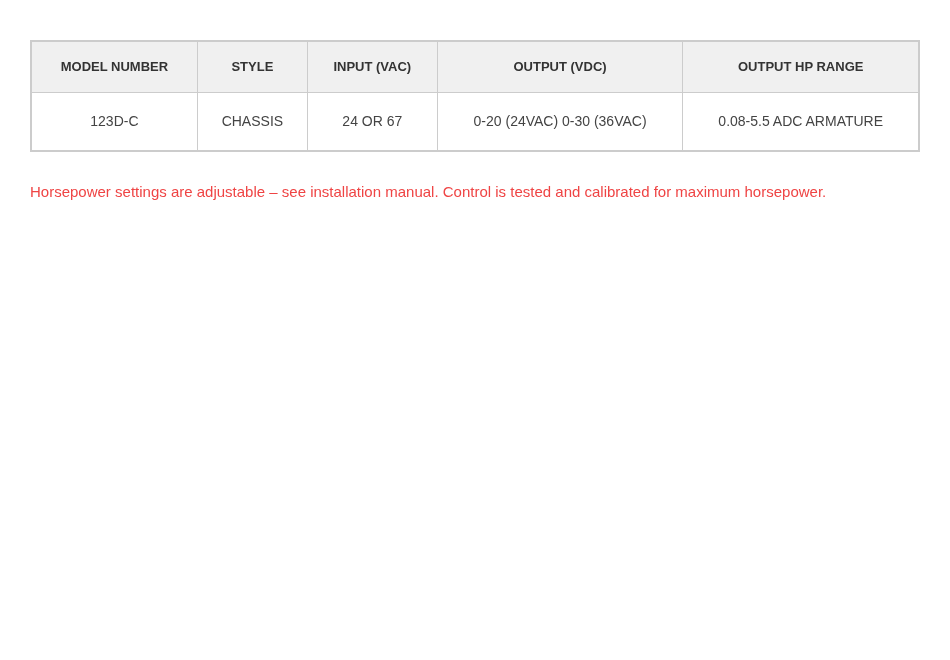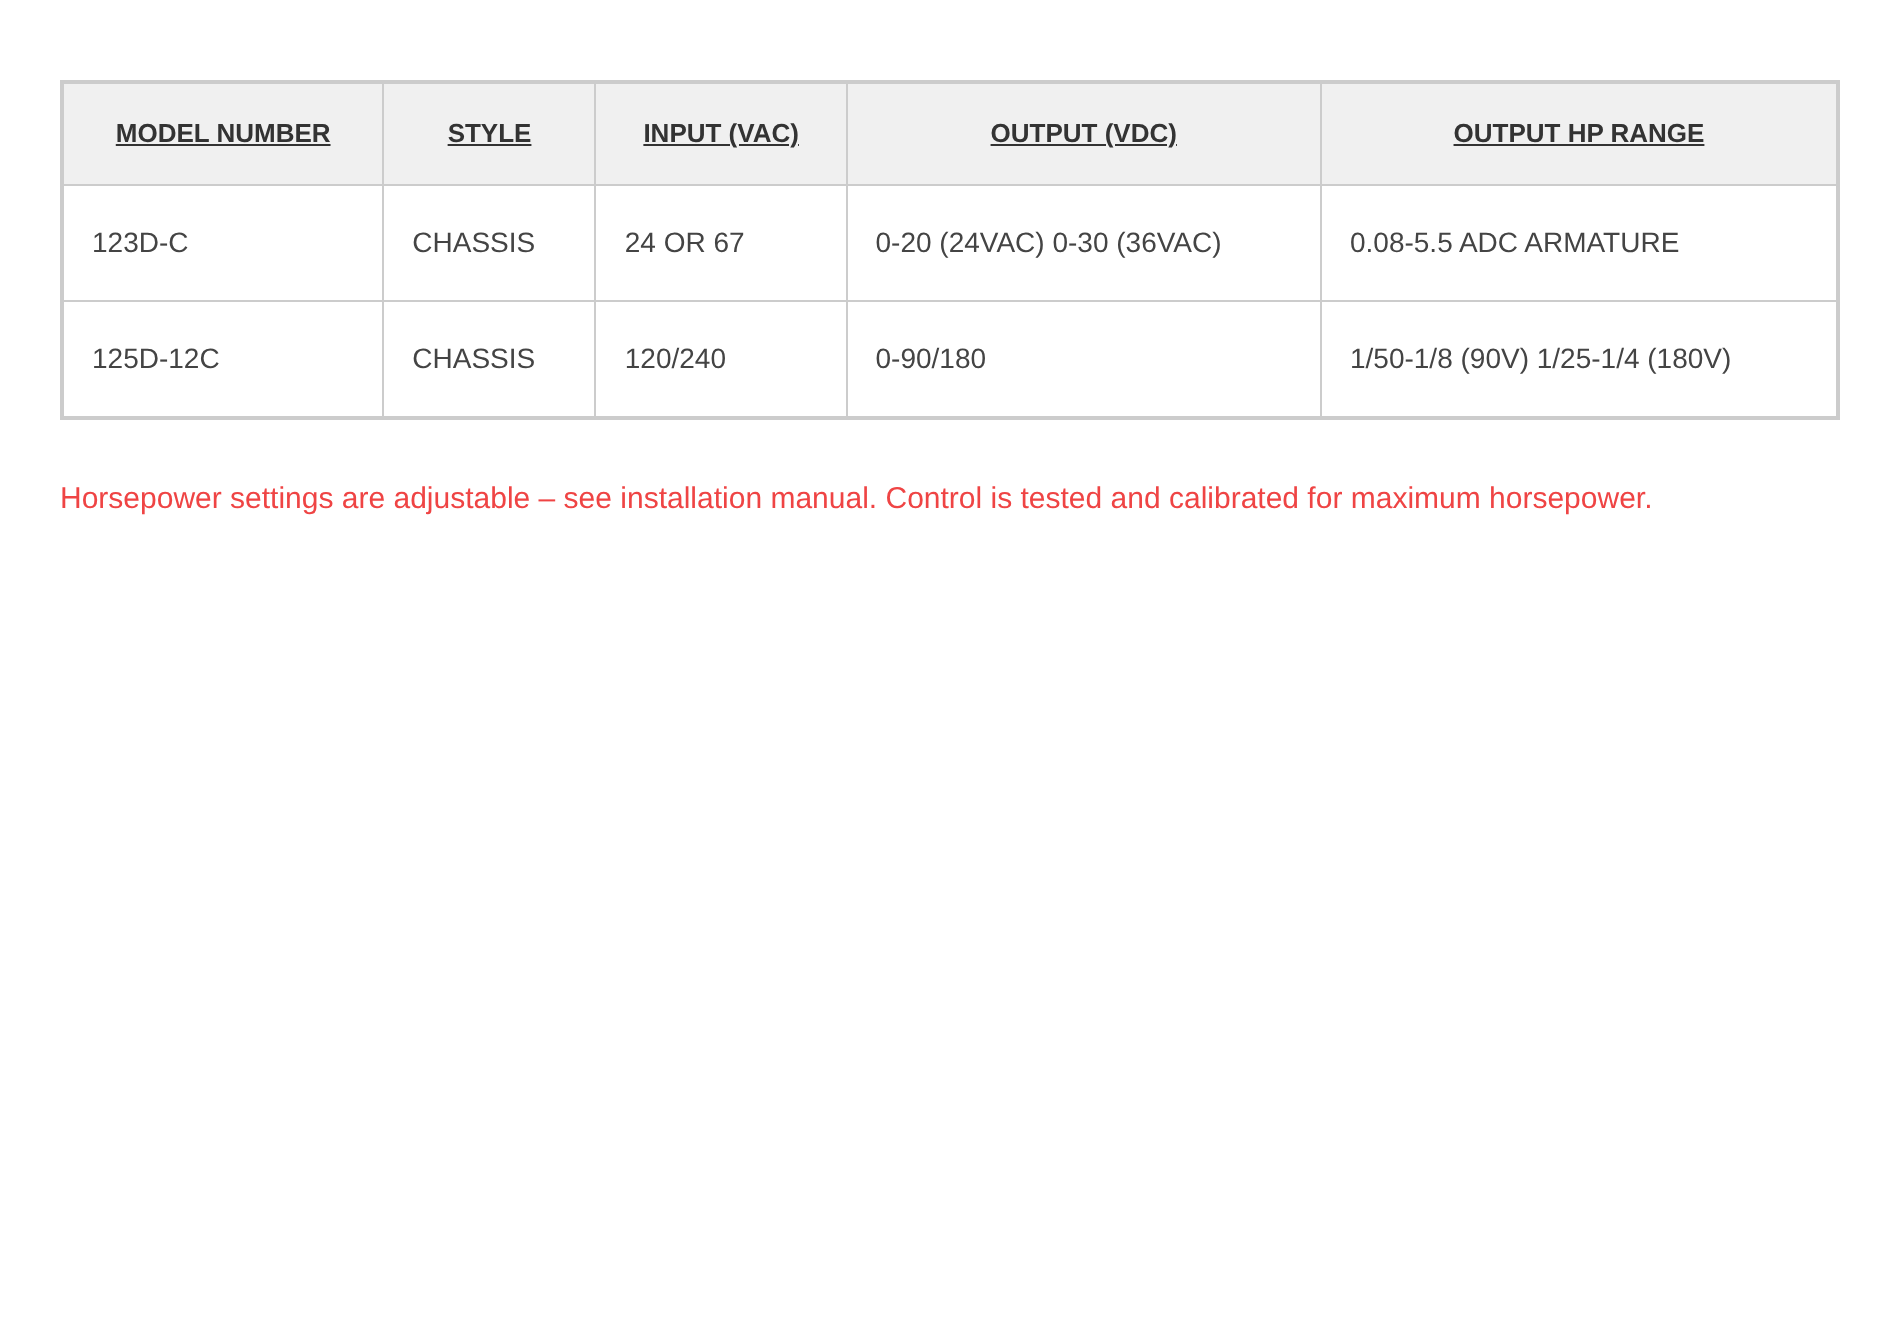--- a/index.html
+++ b/index.html
@@ -33,25 +33,25 @@
     }
 
     th {
       padding: 16px 14px;
       text-align: center;
       font-weight: bold;
       font-size: 13px;
       border: 1px solid #cccccc;
       color: #333333;
       line-height: 1.4;
-      text-decoration: underline;
     }
 
     td {
       padding: 18px 14px;
+      text-align: center;
       border: 1px solid #cccccc;
       font-size: 14px;
       color: #444444;
       line-height: 1.5;
     }
 
     tbody tr {
       background-color: #ffffff;
     }
 
@@ -77,24 +77,17 @@
       </tr>
     </thead>
     <tbody id="table-body">
     <tr>
           <td>123D-C</td>
           <td>CHASSIS</td>
           <td>24 OR 67</td>
           <td>0-20 (24VAC) 0-30 (36VAC)</td>
           <td>0.08-5.5 ADC ARMATURE</td>
         </tr>
-        <tr>
-          <td>125D-12C</td>
-          <td>CHASSIS</td>
-          <td>120/240</td>
-          <td>0-90/180</td>
-          <td>1/50-1/8 (90V) 1/25-1/4 (180V)</td>
-        </tr>
       </tbody>
   </table>
 </div>
 
 <p class="footer-text">Horsepower settings are adjustable – see installation manual. Control is tested and calibrated for maximum horsepower.</p>
 
 </body></html>

